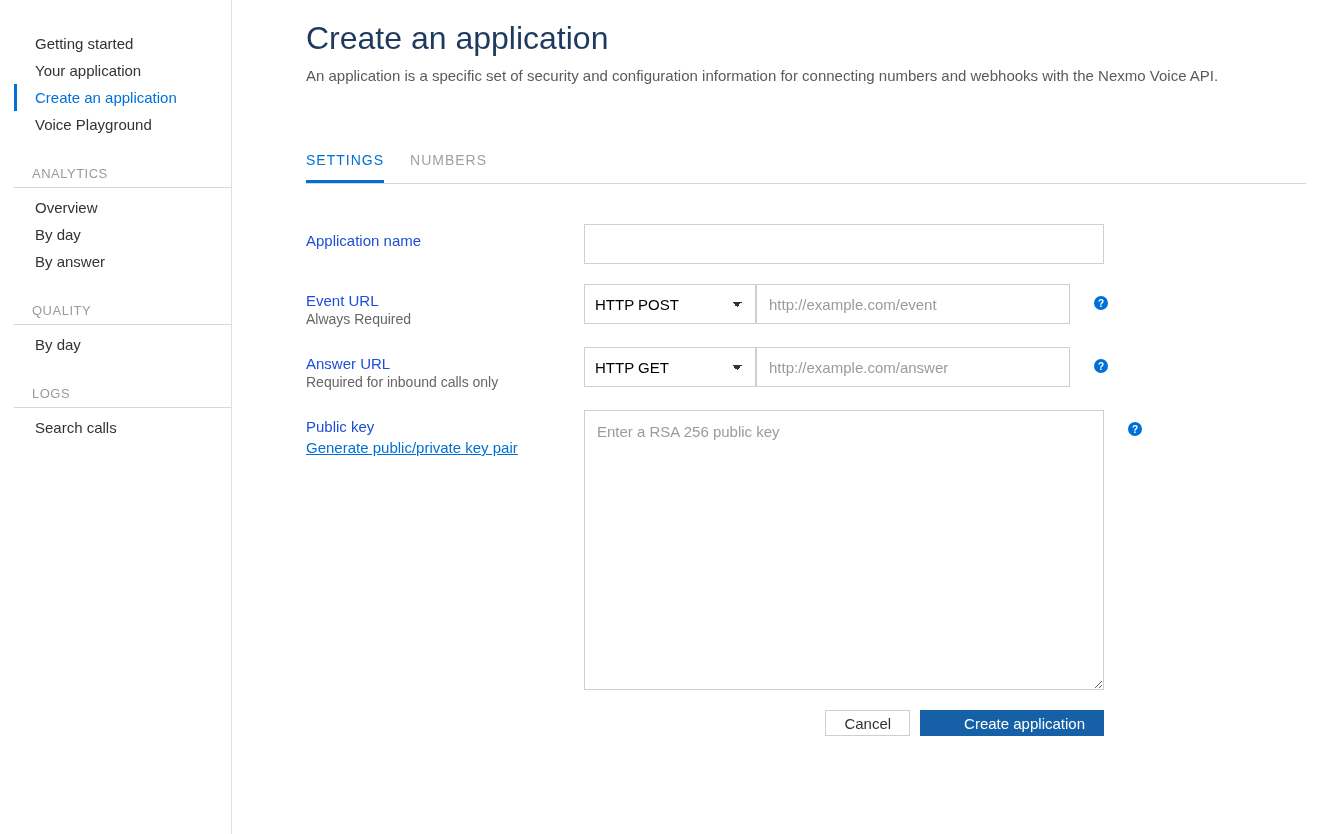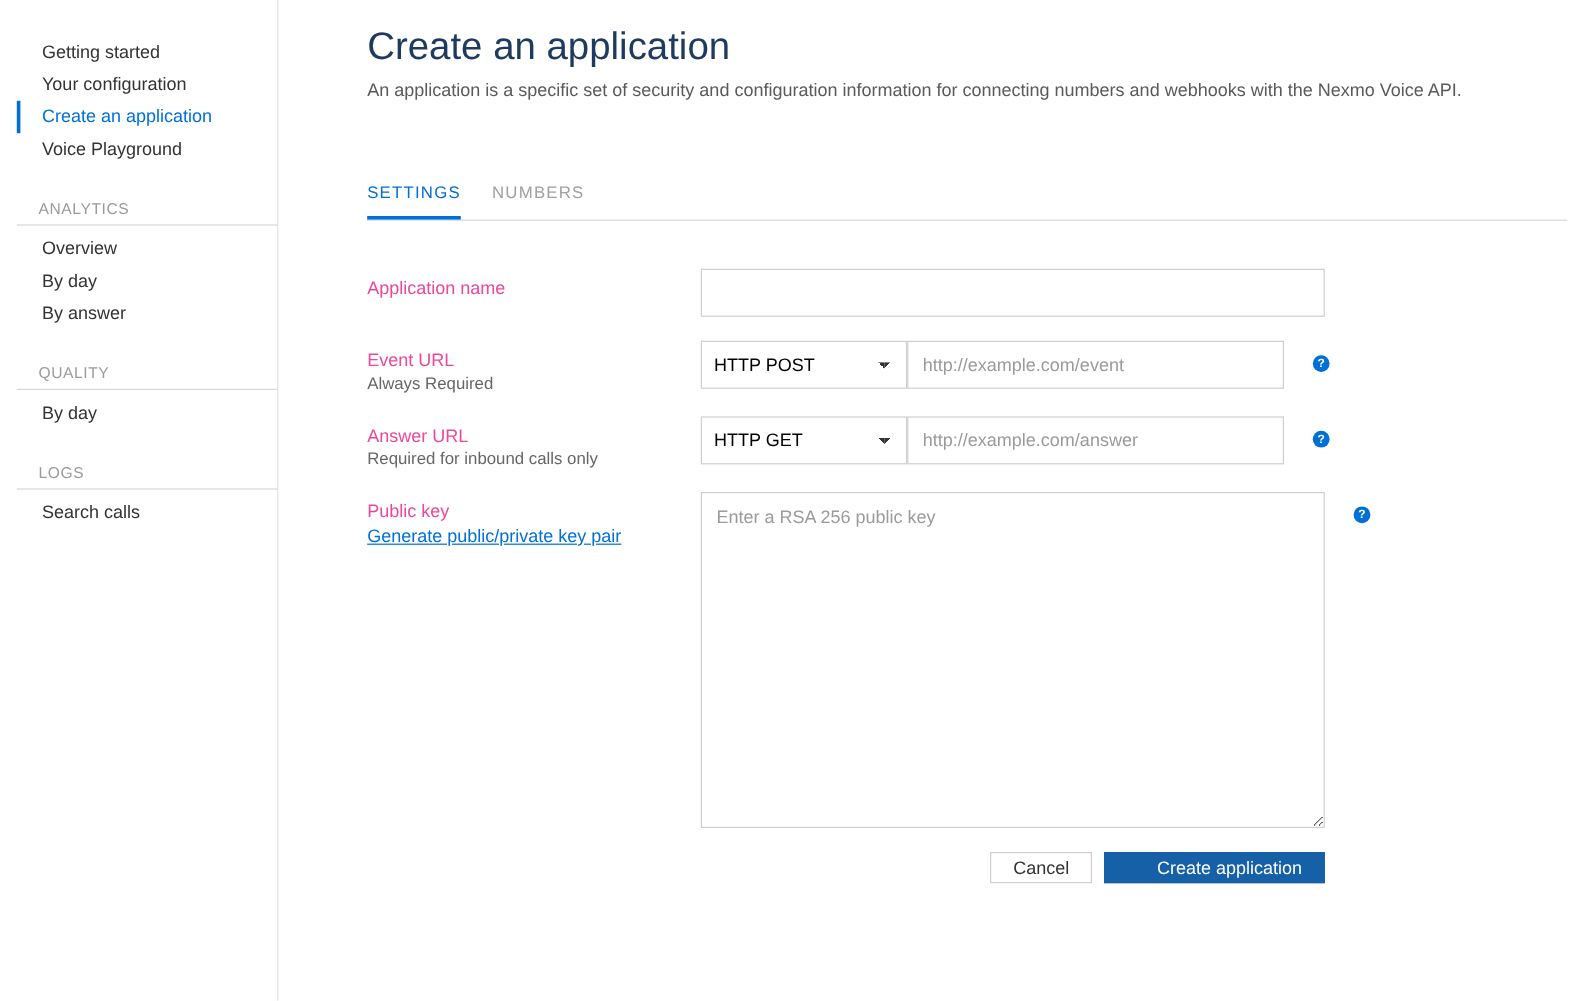--- a/index.html
+++ b/index.html
@@ -11,42 +11,42 @@
   .side-item { display: block; padding: 5px 0 5px 18px; font-size: 15px; color: #333; cursor: pointer; border-left: 3px solid transparent; }
   .side-item.active { color: #0070d6; border-left: 3px solid #0070d6; }
   .main { flex: 1; padding: 20px 12px 40px 74px; max-width: 1086px; }
   .page-title { font-size: 32px; font-weight: 400; color: #1f3a5f; margin-bottom: 10px; }
   .page-desc { font-size: 15px; color: #5a5a5a; margin-bottom: 60px; }
   .tabs { display: flex; gap: 26px; border-bottom: 1px solid #d8d8d8; margin-bottom: 40px; }
   .tab { font-size: 14px; letter-spacing: 1px; padding: 8px 0 12px 0; color: #a0a0a0; cursor: pointer; border-bottom: 3px solid transparent; }
   .tab.active { color: #0070d6; border-bottom: 3px solid #0070d6; }
   .form-row { display: flex; align-items: flex-start; margin-bottom: 20px; }
   .label-col { width: 278px; padding-top: 8px; }
-  .lbl { font-size: 15px; color: #ec4899; }
+  .lbl { font-size: 15px; color: #1d4ed8; }
   .sub { font-size: 14px; color: #666; margin-top: 2px; }
   .input-col { display: flex; flex: 1; align-items: flex-start; }
   .txt { width: 520px; height: 40px; padding: 8px 12px; font-size: 15px; border: 1px solid #cfcfcf; }
   .txt.sm { width: 314px; }
   .sel { width: 172px; height: 40px; padding: 8px 10px; font-size: 15px; border: 1px solid #cfcfcf; background: #fff; appearance: none; -webkit-appearance: none; background-image: linear-gradient(45deg, transparent 50%, #333 50%), linear-gradient(135deg, #333 50%, transparent 50%); background-position: calc(100% - 18px) 17px, calc(100% - 13px) 17px; background-size: 5px 5px, 5px 5px; background-repeat: no-repeat; }
   .ta { width: 520px; height: 280px; padding: 12px; font-size: 15px; border: 1px solid #cfcfcf; resize: vertical; font-family: inherit; }
   .help-icon { width: 14px; height: 14px; border-radius: 50%; background: #0070d6; color: #fff; font-size: 10px; font-weight: bold; display: inline-flex; align-items: center; justify-content: center; margin-left: 24px; margin-top: 12px; cursor: pointer; }
   .genlink { color: #0070d6; text-decoration: underline; font-size: 15px; cursor: pointer; display: inline-block; margin-top: 4px; }
   .btnrow { display: flex; gap: 10px; justify-content: flex-end; width: 798px; margin-top: 20px; }
   .btn { height: 26px; padding: 0 18px; font-size: 15px; cursor: pointer; border: 1px solid #cfcfcf; background: #fff; color: #333; }
   .btn.primary { background: #1560a6; color: #fff; border-color: #1560a6; padding-left: 43px; }
   input::placeholder, textarea::placeholder { color: #9b9b9b; }
 </style>
 </head>
 <body>
 
 <div class="layout">
   <nav class="sidebar">
     <div class="side-group">
       <a class="side-item">Getting started</a>
-      <a class="side-item">Your configuration</a>
+      <a class="side-item">Your application</a>
       <a class="side-item active">Create an application</a>
       <a class="side-item">Voice Playground</a>
     </div>
     <div class="side-group">
       <div class="side-header">ANALYTICS</div>
       <a class="side-item">Overview</a>
       <a class="side-item">By day</a>
       <a class="side-item">By answer</a>
     </div>
     <div class="side-group">

